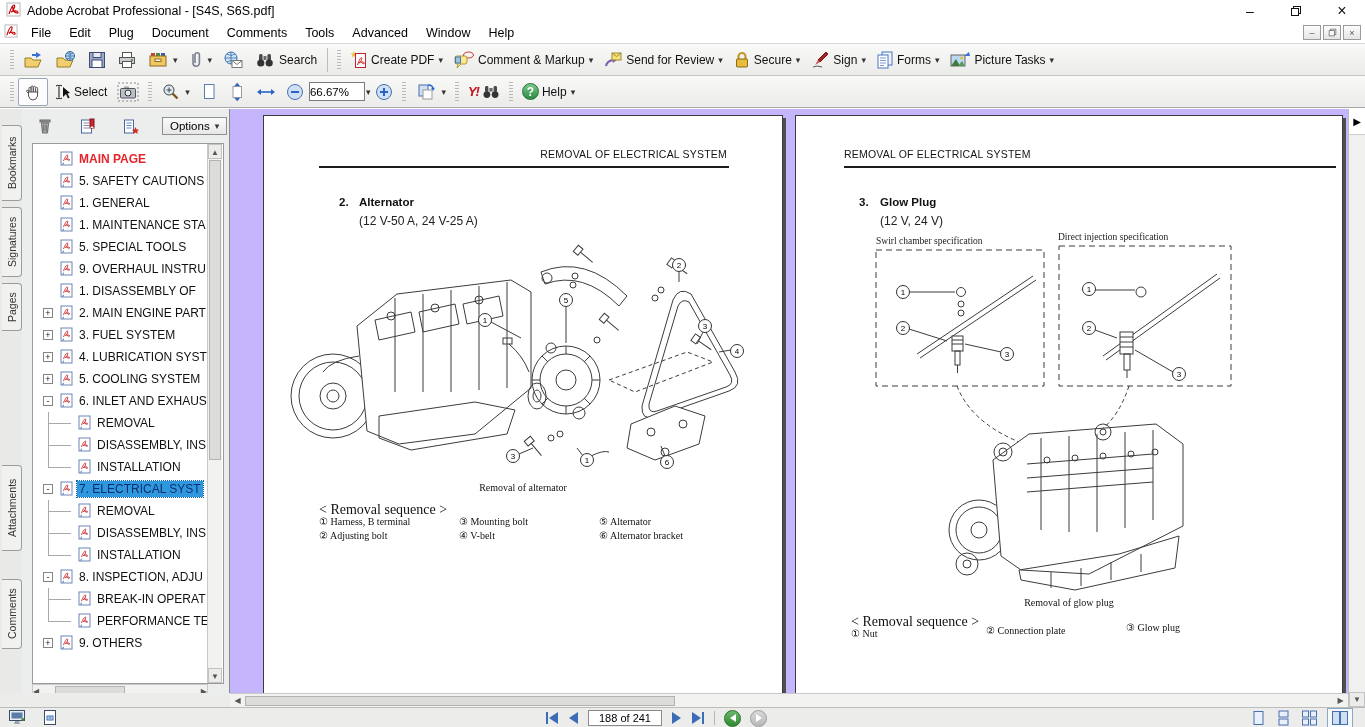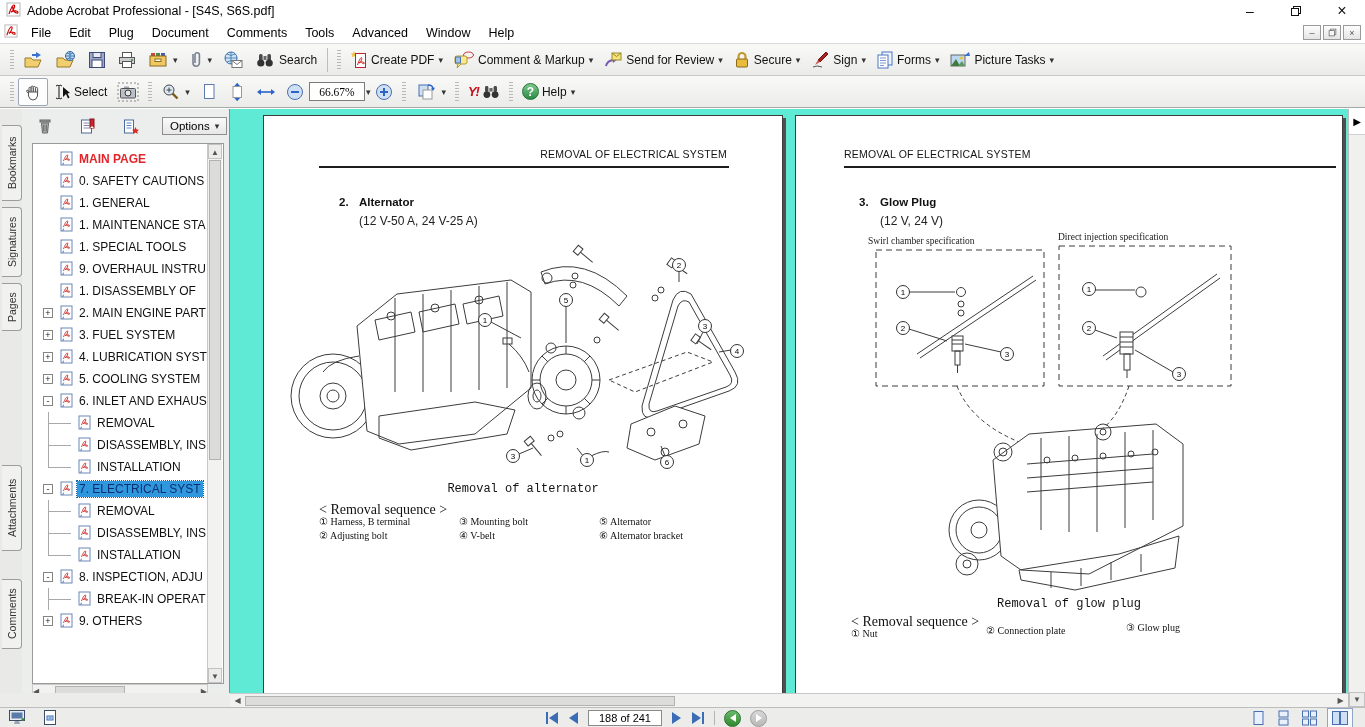--- a/index.html
+++ b/index.html
@@ -16,21 +16,21 @@
   .cwbtn{width:18px;height:15px;border:1px solid #9a9a9a;background:linear-gradient(#fdfdfd,#e4e4e4);display:flex;align-items:center;justify-content:center;font-size:9px;color:#555}
   
   .toolbar{position:absolute;left:0;width:1365px;height:32px;background:linear-gradient(#f9f9f8,#ebebea);border-bottom:1px solid #c7c7c5;display:flex;align-items:center;padding-left:6px;font-size:12px;color:#111}
   #tb1{top:44px}#tb2{top:76px;border-bottom:1px solid #a9a9a7}
   .grip{width:4px;height:20px;margin:0 4px;background:repeating-linear-gradient(#b9b9b9 0 1px,transparent 1px 3px)}
   .tbtn{display:flex;align-items:center;gap:3px;padding:3px 4px;border:1px solid transparent;border-radius:2px}
   .tbtn svg{display:block}
   .dd{font-size:9px;color:#333;margin-left:1px}
   .sep{width:1px;height:24px;background:#bdbdbd;margin:0 5px}
   .pressed{background:#fdfdfd;border:1px solid #9aa7b8}
-  .combo{width:56px;height:19px;border:1px solid #7c7c7c;background:#fff;font-size:11.5px;text-align:center;font-family:Liberation Serif, serif}
+  .combo{width:56px;height:19px;border:1px solid #7c7c7c;background:#fff;font-size:11.5px;text-align:left;font-family:Liberation Sans, sans-serif}
   .ybold{color:#c4121f;font-weight:bold;font-style:italic;font-size:13px;letter-spacing:-1px}
   
   #tabstrip{position:absolute;left:0;top:109px;width:22px;height:584px;background:#e9e9e7}
   .sidetab{position:absolute;left:2px;width:20px;border:1px solid #9c9c9a;border-right:none;border-radius:4px 0 0 4px;background:#f1f1ef;color:#333;font-size:10.5px;writing-mode:vertical-rl;transform:rotate(180deg);display:flex;align-items:center;justify-content:center;padding:6px 0}
   
   #panel{position:absolute;left:22px;top:109px;width:208px;height:589px;background:#eceded;border-right:1px solid #8a8a8a}
   #panel-header{position:absolute;left:0;top:0;width:100%;height:34px;display:flex;align-items:center;padding-left:12px;gap:20px}
   .phbtn{display:flex;align-items:center;padding:2px;border:1px solid transparent}
   .options-btn{border:1px solid #8f8f8f;background:linear-gradient(#fafafa,#e7e7e7);padding:2px 7px;font-size:11.5px;display:flex;align-items:center;gap:4px}
   .pclose{font-size:13px;color:#222;margin-left:6px}
@@ -45,30 +45,30 @@
   .bmrow .bmlabel.sel{background:#2e97dd;color:#0d2f70;outline:1px dotted #1560a8}
   .bmrow.c::before{content:"";position:absolute;left:15px;top:0;width:22px;height:11px;border-left:1px solid #a9a9a9;border-bottom:1px solid #a9a9a9}
   .bmrow.c.mid::after{content:"";position:absolute;left:15px;top:0;height:22px;border-left:1px solid #a9a9a9}
   
   .vscroll{position:absolute;right:1px;top:35px;width:15px;height:539px;background:#f2f2f0;border-left:1px solid #c9c9c9}
   .varrow{height:15px;text-align:center;font-size:8px;color:#555;line-height:15px;background:#ececea;border:1px solid #c2c2c2}
   .vthumb{position:absolute;left:1px;top:16px;width:12px;height:300px;background:#dcdcda;border:1px solid #b2b2b0}
   .panel-hscroll{position:absolute;left:10px;bottom:0;width:176px;height:14px;background:#f2f2f0;display:flex;align-items:center;justify-content:space-between;font-size:8px;color:#555;border:1px solid #c9c9c9}
   .hthumb{height:10px;width:70px;background:#dcdcda;border:1px solid #b2b2b0;margin-right:60px}
   
-  #docarea{position:absolute;left:230px;top:109px;width:1118px;height:584px;background:#5eead4;overflow:hidden}
+  #docarea{position:absolute;left:230px;top:109px;width:1118px;height:584px;background:#c4b5fd;overflow:hidden}
   .page{position:absolute;top:6px;background:#fff;border:1px solid #3c3c3c;box-shadow:3px 3px 0 #4f4f4f}
   #pageL{left:33px;width:520px;height:640px}
   #pageR{left:565px;width:548px;height:640px}
   .hdr{position:absolute;font-size:10.5px;color:#141414;letter-spacing:.2px}
   .rule{position:absolute;height:2px;background:#1c1c1c}
   .secno{position:absolute;font-size:11.5px;font-weight:bold;color:#111}
   .sectitle{position:absolute;font-size:11.5px;font-weight:bold;color:#111}
   .subspec{position:absolute;font-size:12px;color:#222}
-  .caption{position:absolute;font-family:Liberation Mono, monospace;font-size:12px;color:#111}
+  .caption{position:absolute;font-family:Liberation Serif, serif;font-size:10px;color:#111}
   .seqlabel{position:absolute;font-family:"Liberation Serif",serif;font-size:14px;color:#111}
   .seqitem{position:absolute;font-family:"Liberation Serif",serif;font-size:10px;color:#111}
   .boxlabel{position:absolute;font-family:"Liberation Serif",serif;font-size:9.5px;color:#222}
   svg.line-art{position:absolute}
   
   #rightstrip{position:absolute;left:1348px;top:109px;width:17px;height:598px;background:#f0f0ee;border-left:1px solid #bdbdbd}
   .rs-top{height:26px;background:#fff;border-bottom:1px solid #cfcfcf;display:flex;align-items:center;justify-content:center;color:#000;font-size:10px}
   .rs-bot{position:absolute;bottom:0;left:0;width:100%;height:15px;background:#ececea;border:1px solid #c2c2c2;text-align:center;font-size:8px;color:#555;line-height:13px}
   #dochscroll{position:absolute;left:230px;top:693px;width:1118px;height:14px;background:#f2f2f0;border-top:1px solid #c9c9c9;display:flex;align-items:center}
   #dochscroll .harrow{width:15px;text-align:center;font-size:8px;color:#555}
@@ -422,21 +422,21 @@
             <path d="M4.5 10 c1.5-4 3-6 3.8-6 1 0 .3 2.8-1.8 5 M6 8.4 c2-.8 4.6-.6 4.6 .5 0 .7-1.4 .5-2.4-.4" stroke="#c22" fill="none" stroke-width=".9"></path>
           </svg></span>
         <span class="bmlabel">MAIN PAGE</span>
       </div>
     <div class="bmrow">
         <span class="bmicon"><svg width="15" height="16" viewBox="0 0 15 16">
             <rect x="2" y="1" width="11" height="13" fill="#fff" stroke="#6a86b8"></rect>
             <polygon points="2,14 5,11 5,14" fill="#8aa0c8"></polygon>
             <path d="M4.5 10 c1.5-4 3-6 3.8-6 1 0 .3 2.8-1.8 5 M6 8.4 c2-.8 4.6-.6 4.6 .5 0 .7-1.4 .5-2.4-.4" stroke="#c22" fill="none" stroke-width=".9"></path>
           </svg></span>
-        <span class="bmlabel">0. SAFETY CAUTIONS</span>
+        <span class="bmlabel">5. SAFETY CAUTIONS</span>
       </div>
     <div class="bmrow">
         <span class="bmicon"><svg width="15" height="16" viewBox="0 0 15 16">
             <rect x="2" y="1" width="11" height="13" fill="#fff" stroke="#6a86b8"></rect>
             <polygon points="2,14 5,11 5,14" fill="#8aa0c8"></polygon>
             <path d="M4.5 10 c1.5-4 3-6 3.8-6 1 0 .3 2.8-1.8 5 M6 8.4 c2-.8 4.6-.6 4.6 .5 0 .7-1.4 .5-2.4-.4" stroke="#c22" fill="none" stroke-width=".9"></path>
           </svg></span>
         <span class="bmlabel">1. GENERAL</span>
       </div>
     <div class="bmrow">
@@ -446,21 +446,21 @@
             <path d="M4.5 10 c1.5-4 3-6 3.8-6 1 0 .3 2.8-1.8 5 M6 8.4 c2-.8 4.6-.6 4.6 .5 0 .7-1.4 .5-2.4-.4" stroke="#c22" fill="none" stroke-width=".9"></path>
           </svg></span>
         <span class="bmlabel">1. MAINTENANCE STA</span>
       </div>
     <div class="bmrow">
         <span class="bmicon"><svg width="15" height="16" viewBox="0 0 15 16">
             <rect x="2" y="1" width="11" height="13" fill="#fff" stroke="#6a86b8"></rect>
             <polygon points="2,14 5,11 5,14" fill="#8aa0c8"></polygon>
             <path d="M4.5 10 c1.5-4 3-6 3.8-6 1 0 .3 2.8-1.8 5 M6 8.4 c2-.8 4.6-.6 4.6 .5 0 .7-1.4 .5-2.4-.4" stroke="#c22" fill="none" stroke-width=".9"></path>
           </svg></span>
-        <span class="bmlabel">1. SPECIAL TOOLS</span>
+        <span class="bmlabel">5. SPECIAL TOOLS</span>
       </div>
     <div class="bmrow">
         <span class="bmicon"><svg width="15" height="16" viewBox="0 0 15 16">
             <rect x="2" y="1" width="11" height="13" fill="#fff" stroke="#6a86b8"></rect>
             <polygon points="2,14 5,11 5,14" fill="#8aa0c8"></polygon>
             <path d="M4.5 10 c1.5-4 3-6 3.8-6 1 0 .3 2.8-1.8 5 M6 8.4 c2-.8 4.6-.6 4.6 .5 0 .7-1.4 .5-2.4-.4" stroke="#c22" fill="none" stroke-width=".9"></path>
           </svg></span>
         <span class="bmlabel">9. OVERHAUL INSTRU</span>
       </div>
     <div class="bmrow">
@@ -582,20 +582,28 @@
           </svg></span>
         <span class="bmlabel">8. INSPECTION, ADJU</span>
       </div>
     <div class="bmrow c mid">
         <span class="bmicon"><svg width="15" height="16" viewBox="0 0 15 16">
             <rect x="2" y="1" width="11" height="13" fill="#fff" stroke="#6a86b8"></rect>
             <polygon points="2,14 5,11 5,14" fill="#8aa0c8"></polygon>
             <path d="M4.5 10 c1.5-4 3-6 3.8-6 1 0 .3 2.8-1.8 5 M6 8.4 c2-.8 4.6-.6 4.6 .5 0 .7-1.4 .5-2.4-.4" stroke="#c22" fill="none" stroke-width=".9"></path>
           </svg></span>
         <span class="bmlabel">BREAK-IN OPERAT</span>
+      </div>
+    <div class="bmrow c">
+        <span class="bmicon"><svg width="15" height="16" viewBox="0 0 15 16">
+            <rect x="2" y="1" width="11" height="13" fill="#fff" stroke="#6a86b8"></rect>
+            <polygon points="2,14 5,11 5,14" fill="#8aa0c8"></polygon>
+            <path d="M4.5 10 c1.5-4 3-6 3.8-6 1 0 .3 2.8-1.8 5 M6 8.4 c2-.8 4.6-.6 4.6 .5 0 .7-1.4 .5-2.4-.4" stroke="#c22" fill="none" stroke-width=".9"></path>
+          </svg></span>
+        <span class="bmlabel">PERFORMANCE TE</span>
       </div>
     <div class="bmrow">
         <span class="exp">+</span>
         <span class="bmicon"><svg width="15" height="16" viewBox="0 0 15 16">
             <rect x="2" y="1" width="11" height="13" fill="#fff" stroke="#6a86b8"></rect>
             <polygon points="2,14 5,11 5,14" fill="#8aa0c8"></polygon>
             <path d="M4.5 10 c1.5-4 3-6 3.8-6 1 0 .3 2.8-1.8 5 M6 8.4 c2-.8 4.6-.6 4.6 .5 0 .7-1.4 .5-2.4-.4" stroke="#c22" fill="none" stroke-width=".9"></path>
           </svg></span>
         <span class="bmlabel">9. OTHERS</span>
       </div>
@@ -724,21 +732,21 @@
     <div class="seqitem" style="left:335px;top:414px">⑥ Alternator bracket</div>
   </div>
 
   <div class="page" id="pageR">
     <div class="hdr" style="left:48px;top:32px">REMOVAL OF ELECTRICAL SYSTEM</div>
     <div class="rule" style="left:48px;top:50px;width:492px"></div>
     <div class="secno" style="left:63px;top:80px">3.</div>
     <div class="sectitle" style="left:84px;top:80px">Glow Plug</div>
     <div class="subspec" style="left:84px;top:98px">(12 V, 24 V)</div>
 
-    <div class="boxlabel" style="left:72px;top:120px">Swirl chamber specification</div>
+    <div class="boxlabel" style="left:80px;top:120px">Swirl chamber specification</div>
     <div class="boxlabel" style="left:262px;top:116px">Direct injection specification</div>
 
     <svg class="line-art" style="left:55px;top:118px" width="462" height="362" viewBox="0 0 462 362">
       <g stroke="#3c3c3c" fill="none" stroke-width="1">
         <rect x="25" y="16" width="168" height="136" stroke-dasharray="6 4"></rect>
         <rect x="208" y="12" width="172" height="140" stroke-dasharray="6 4"></rect>
 
         <path d="M66 120 L182 42 M69 124 L185 46"></path>
         <circle cx="110" cy="58" r="4.5"></circle>
           <circle cx="110" cy="70" r="3"></circle>

